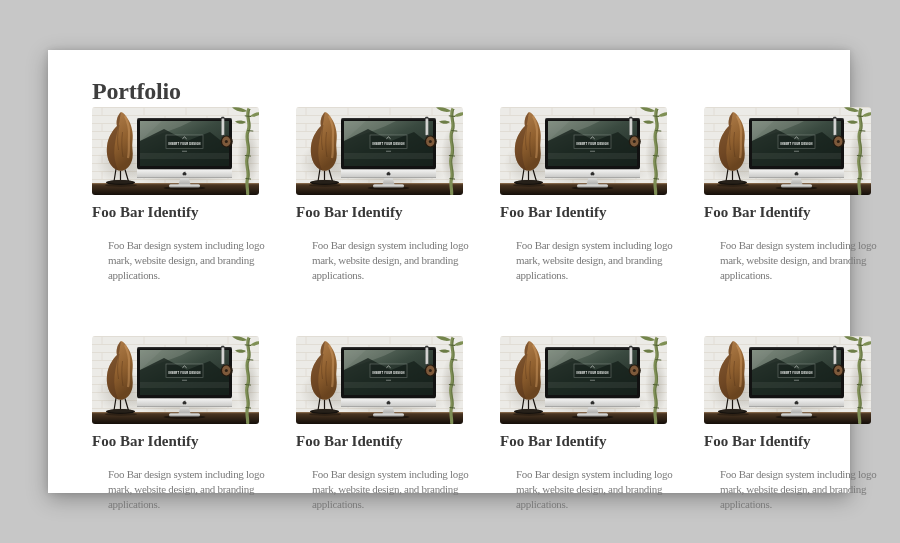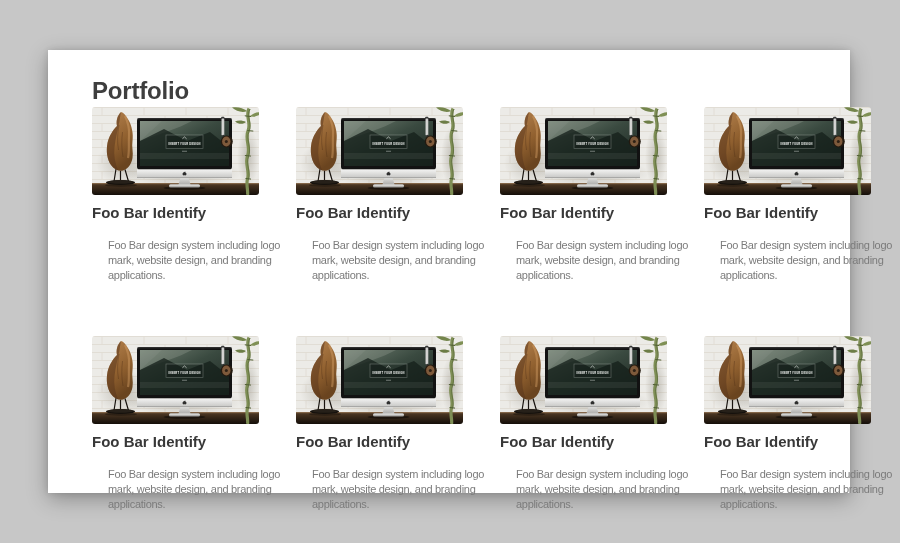--- a/index.html
+++ b/index.html
@@ -5,20 +5,21 @@
   html,body{margin:0;padding:0}
   body{
     width:900px;height:543px;position:relative;overflow:hidden;
     background:#c7c7c7;
     font-family:"Liberation Sans",sans-serif;
   }
   .panel{
     position:absolute;left:48px;top:50px;width:802px;height:443px;
     background:#ffffff;box-sizing:border-box;padding:26px 44px 0;
     box-shadow:0 6px 20px rgba(0,0,0,.30),0 0 6px rgba(0,0,0,.12);
+    font-family:Liberation Serif, serif;
   }
   .page-title{
     margin:0 0 1px;font-size:24px;line-height:30px;font-weight:700;
     color:#3e3e3e;letter-spacing:-.2px;
   }
   .grid{
     display:grid;grid-template-columns:repeat(4,167px);
     column-gap:16px;row-gap:34px;gap:37px;
   }
   .card{width:167px;cursor:pointer}

